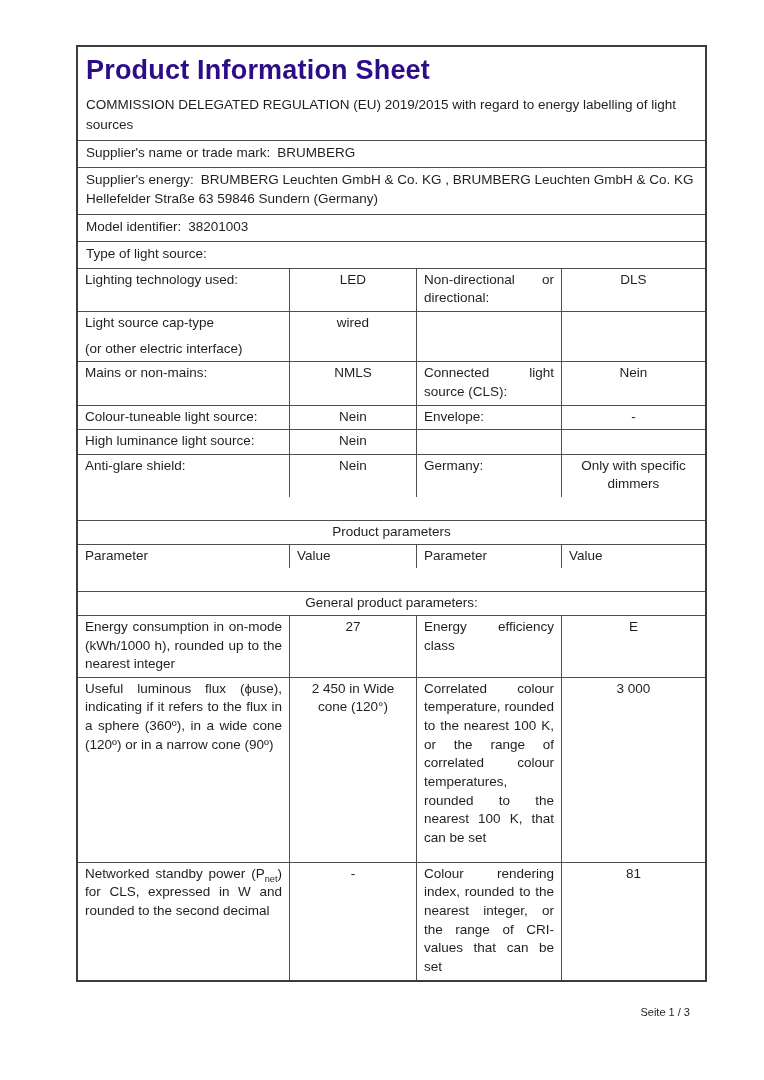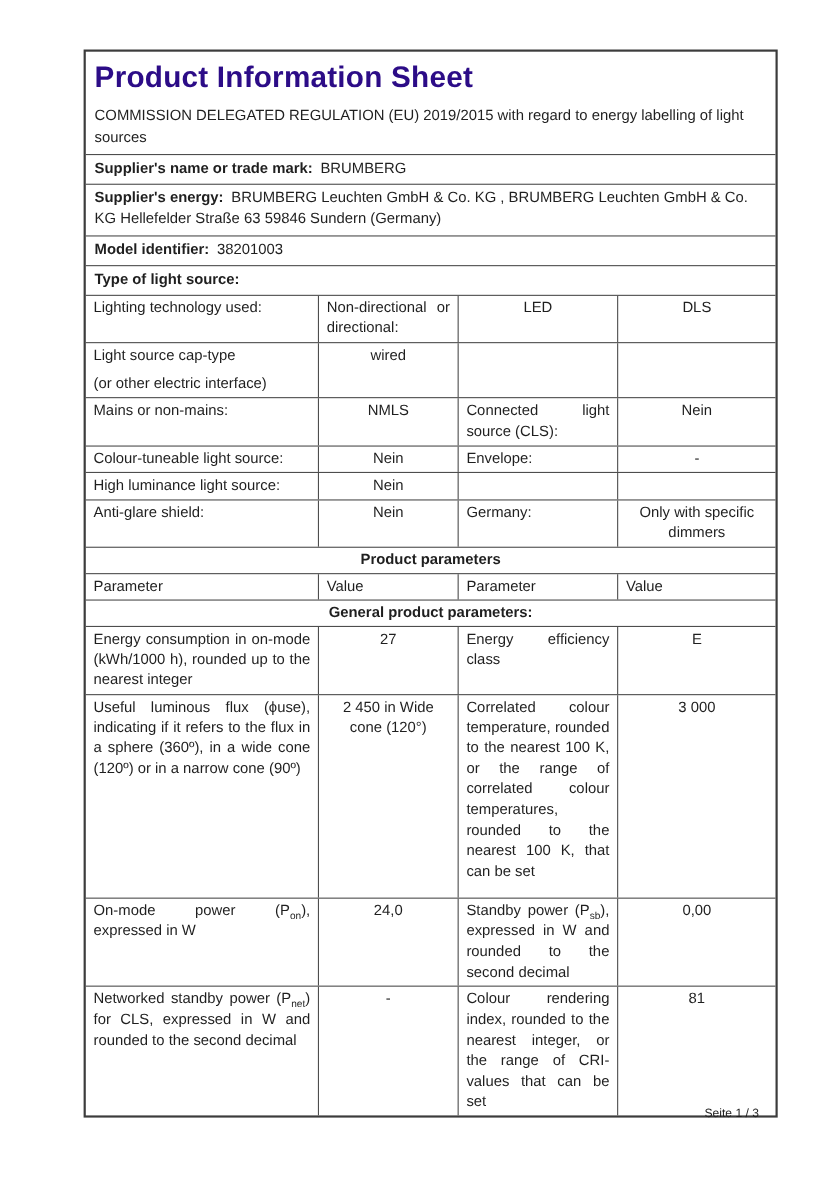--- a/index.html
+++ b/index.html
@@ -34,21 +34,21 @@
     grid-template-columns: 211px 127px 145px 144px;
     box-sizing: border-box;
   }
   .td {
     box-sizing: border-box;
     padding: 2px 7px 3px 7px;
     overflow: hidden;
   }
   .tr > .td + .td { border-left: 1px solid #4d4d4d; }
 
-  .b { font-weight: bold; }
+  .b { font-weight: normal; margin-top: 23px; }
   .val { text-align: center; }
   .just { text-align: justify; }
   .center { text-align: center; }
   .label-val { margin-left: 7px; }
 
   .title-block { padding: 8px 8px 6px 8px; min-height: 88px; }
   h1.doc-title {
     margin: 0 0 9px 0;
     font-size: 27px;
     line-height: 1.15;
@@ -112,22 +112,22 @@
   <div class="row r-model">
     <span class="b">Model identifier:</span><span class="label-val">38201003</span>
   </div>
 
   <div class="row r-type">
     <span class="b">Type of light source:</span>
   </div>
 
   <div class="tr r-lighting">
     <div class="td">Lighting technology used:</div>
+    <div class="td val">LED</div>
     <div class="td just">Non-directional or directional:</div>
-    <div class="td val">LED</div>
     <div class="td val">DLS</div>
   </div>
 
   <div class="tr r-cap">
     <div class="td">
       <span class="cell-line">Light source cap-type</span>
       <span class="line2">(or other electric interface)</span>
     </div>
     <div class="td val">wired</div>
     <div class="td"></div>
@@ -180,30 +180,20 @@
     <div class="td val">E</div>
   </div>
 
   <div class="tr r-flux">
     <div class="td just">Useful luminous flux (ϕuse), indicating if it refers to the flux in a sphere (360º), in a wide cone (120º) or in a narrow cone (90º)</div>
     <div class="td val">2 450 in Wide cone (120°)</div>
     <div class="td just">Correlated colour temperature, rounded to the nearest 100 K, or the range of correlated colour temperatures, rounded to the nearest 100 K, that can be set</div>
     <div class="td val">3 000</div>
   </div>
 
-  <div class="tr r-onmode">
-    <div class="td just">
-      <span>On-mode power (P</span><sub>on</sub><span>), expressed in W</span>
-    </div>
-    <div class="td val">24,0</div>
-    <div class="td just">
-      <span>Standby power (P</span><sub>sb</sub><span>), expressed in W and rounded to the second decimal</span>
-    </div>
-    <div class="td val">0,00</div>
-  </div>
 
   <div class="tr r-networked">
     <div class="td just">
       <span>Networked standby power (P</span><sub>net</sub><span>) for CLS, expressed in W and rounded to the second decimal</span>
     </div>
     <div class="td val">-</div>
     <div class="td just">Colour rendering index, rounded to the nearest integer, or the range of CRI-values that can be set</div>
     <div class="td val">81</div>
   </div>
 

